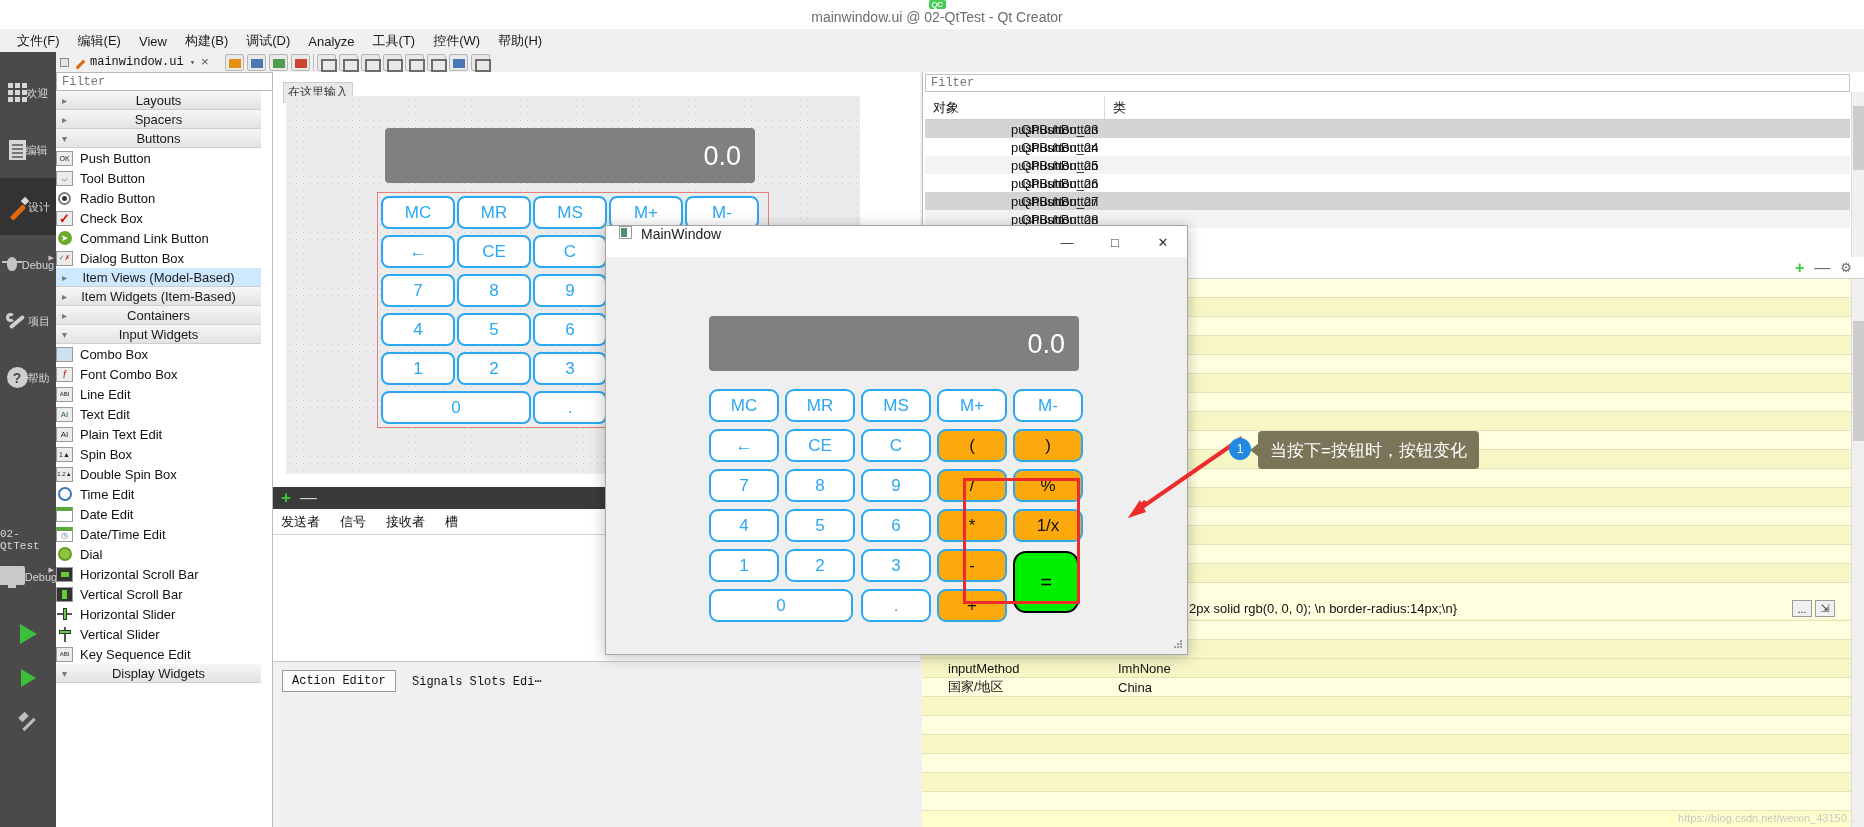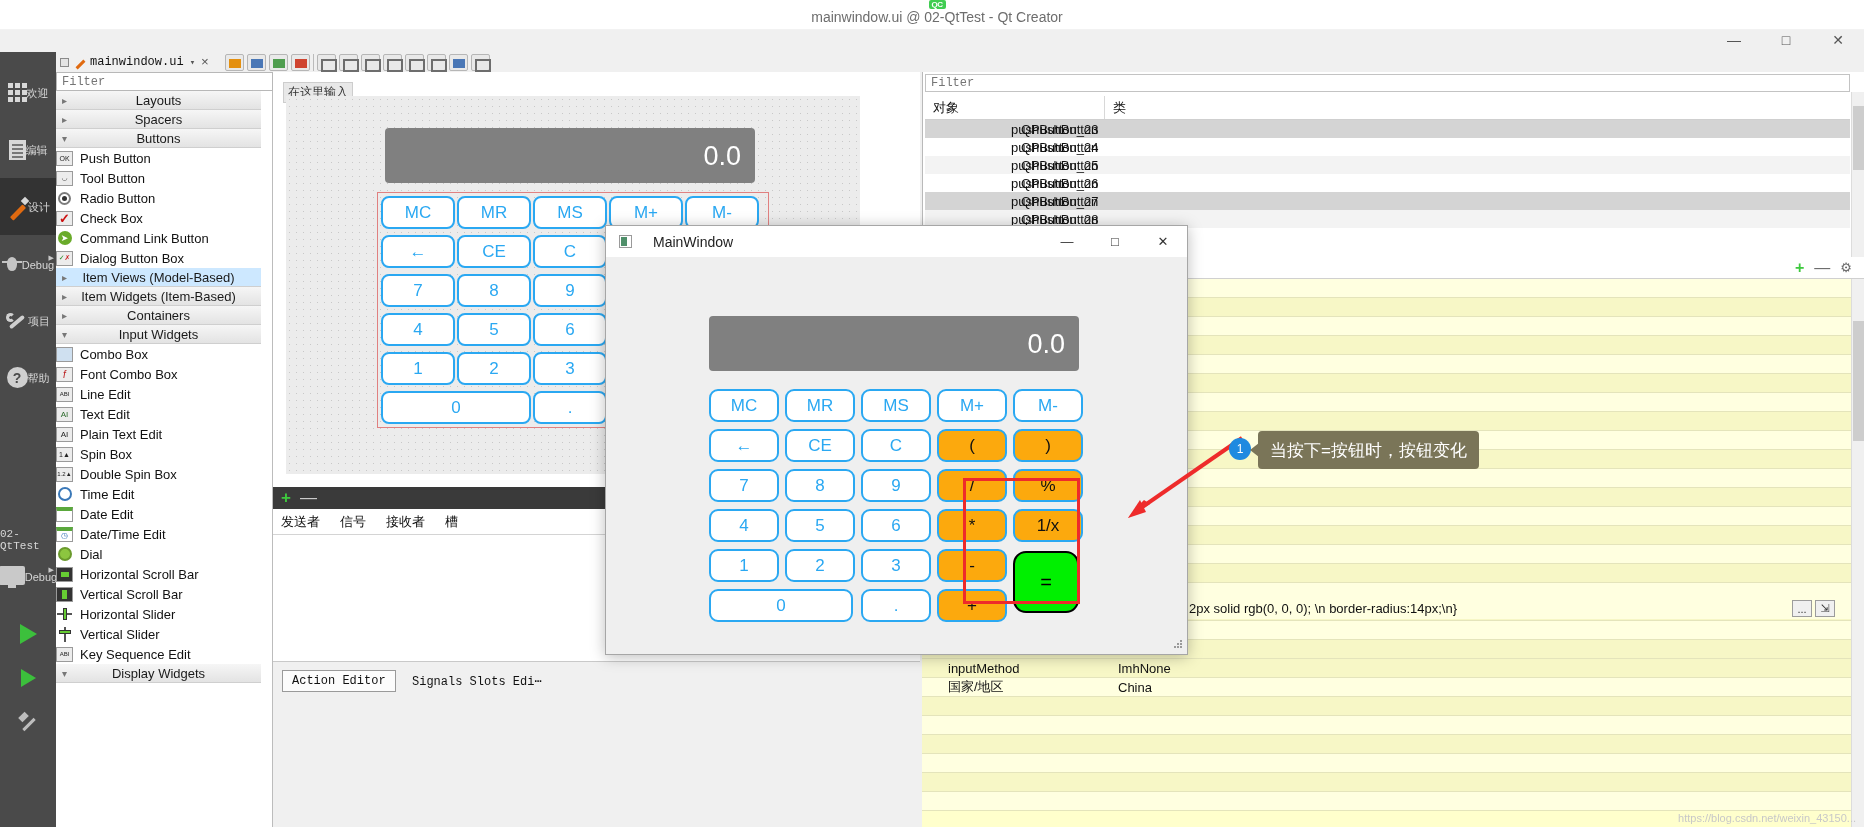--- a/index.html
+++ b/index.html
@@ -201,22 +201,22 @@
   .pe-scroll .thumb{ position:absolute; left:1px; top:42px; width:11px; height:120px;
      background:#cdcdcd; }
   .ss-row{ position:absolute; left:1155px; top:598px; width:696px; height:21px;
      background:#ffffe0; display:flex; align-items:center; font-size:13px; color:#111; }
   .ss-btn{ width:20px; height:17px; border:1px solid #9c9c9c; background:#f0f0f0; font-size:11px;
      display:flex; align-items:center; justify-content:center; margin-left:3px; color:#333; }
 
   
   .mw{ position:absolute; left:605px; top:225px; width:583px; height:430px; background:#efefef;
      border:1px solid #a6a6a6; box-shadow:0 2px 14px rgba(0,0,0,0.26); }
-  .mw-tb{ height:32px; background:#fff; display:flex; align-items:center;
-     border-bottom:1px solid #efefef;gap:12px; }
+  .mw-tb{ height:32px; background:#fff; display:flex; 
+     border-bottom:1px solid #efefef; }
   .mw-ico{ width:13px; height:13px; margin-left:13px; background:#fff; border:1px solid #9a9a9a;
      position:relative; }
   .mw-ico:after{ content:""; position:absolute; left:1px; top:1px; width:6px; height:9px;
      background:#4f8f6a; }
   .mw-title{ margin-left:9px; font-size:14px; color:#222; }
   .mw-wb{ margin-left:auto; display:flex; }
   .mw-wbtn{ width:48px; height:32px; display:flex; align-items:center; justify-content:center;
      color:#333; font-size:13px; }
   .mw-body{ position:relative; width:100%; height:396px; }
   .mw-disp{ position:absolute; left:103px; top:58px; width:370px; height:55px; background:#808080;
@@ -260,20 +260,31 @@
         </div>
       <div class="win-btn">
           <span>□</span>
         </div>
       <div class="win-btn close">
           <span>✕</span>
         </div>
     </div>
   </div>
 
+  <div class="menubar">
+    <div class="menu-item">文件(F)</div>
+    <div class="menu-item">编辑(E)</div>
+    <div class="menu-item">View</div>
+    <div class="menu-item">构建(B)</div>
+    <div class="menu-item">调试(D)</div>
+    <div class="menu-item">Analyze</div>
+    <div class="menu-item">工具(T)</div>
+    <div class="menu-item">控件(W)</div>
+    <div class="menu-item">帮助(H)</div>
+  </div>
 
   <div class="modebar">
     <div class="mode" style="margin-top:12px;">
       <div class="mi">
         <div class="grid9">
             <i></i>
             <i></i>
             <i></i>
             <i></i>
             <i></i>

